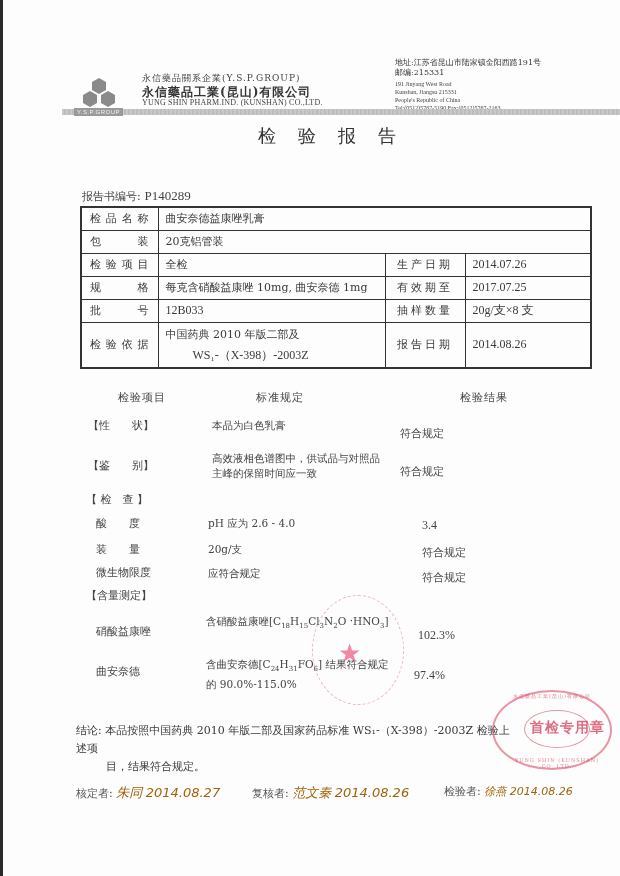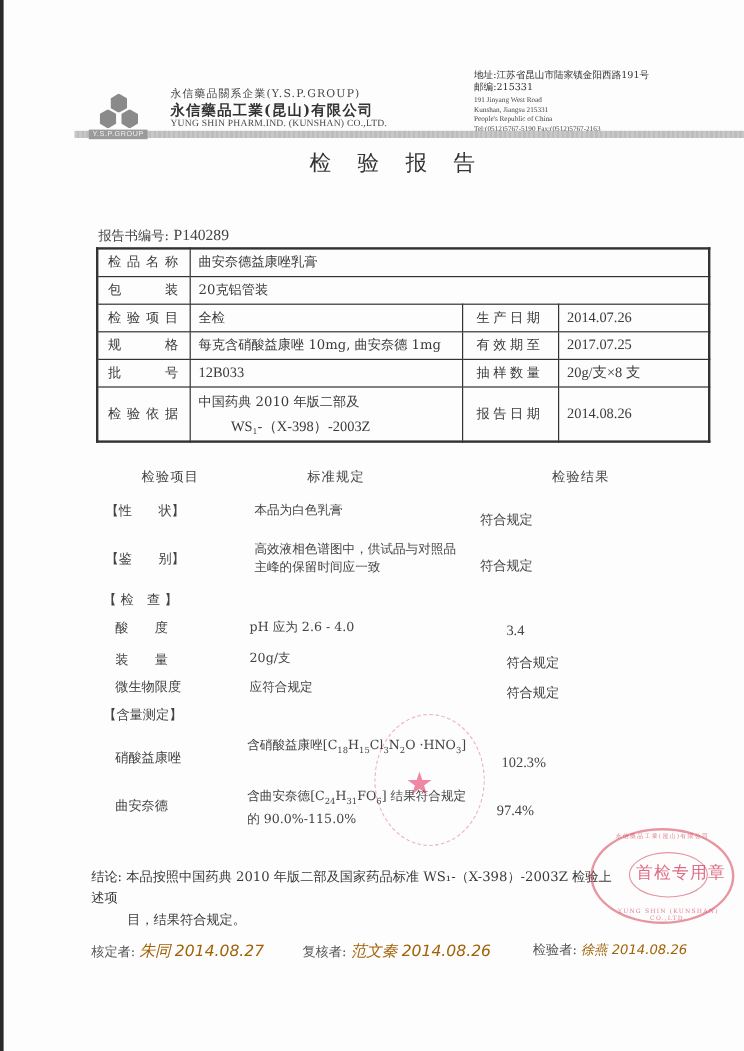--- a/index.html
+++ b/index.html
@@ -37,21 +37,21 @@
   .hd { top: 390px; font-size: 11px; color: #444; letter-spacing: 1px; }
   .row { position: absolute; font-size: 11px; color: #444; }
   .std { font-size: 10.5px; line-height: 15px; color: #444; }
   .serif-num { font-family: "Liberation Serif", serif; font-size: 12px; }
   sub { font-size: 7px; }
 
   .stamp1 { left: 312px; top: 595px; width: 92px; height: 110px; border: 1.5px dashed rgba(220,90,120,0.45); border-radius: 50%; }
   .stamp1-star { left: 338px; top: 638px; color: rgba(225,40,90,0.55); font-size: 26px; }
   .stamp2 { left: 492px; top: 690px; width: 120px; height: 80px; border: 2px solid rgba(215,80,100,0.6); border-radius: 50%; }
   .stamp2-inner { left: 524px; top: 710px; width: 66px; height: 38px; border: 1.5px solid rgba(215,80,100,0.6); border-radius: 50%; }
-  .stamp2-text { left: 530px; top: 719px; font-size: 14px; color: rgba(210,60,90,0.75); letter-spacing: 1px; }
+  .stamp2-text { left: 530px; top: 719px; font-size: 14px; color: rgba(210,60,90,0.75); letter-spacing: 1px; font-weight: bold; }
   .stamp2-ring { left: 500px; top: 693px; width: 104px; font-size: 5px; color: rgba(210,60,90,0.65); text-align: center; letter-spacing: 1px; }
   .stamp2-ring2 { left: 512px; top: 757px; width: 90px; font-size: 5px; color: rgba(210,60,90,0.65); text-align: center; letter-spacing: 1px; }
 
   .concl { left: 76px; top: 722px; font-size: 11px; color: #3a3a3a; line-height: 18px; width: 440px; }
   .sig { top: 784px; font-size: 11px; color: #555; }
   .hand { font-family: "DejaVu Sans", sans-serif; font-style: italic; color: #a16207; font-size: 13px; }
 </style>
 </head>
 <body>
 

